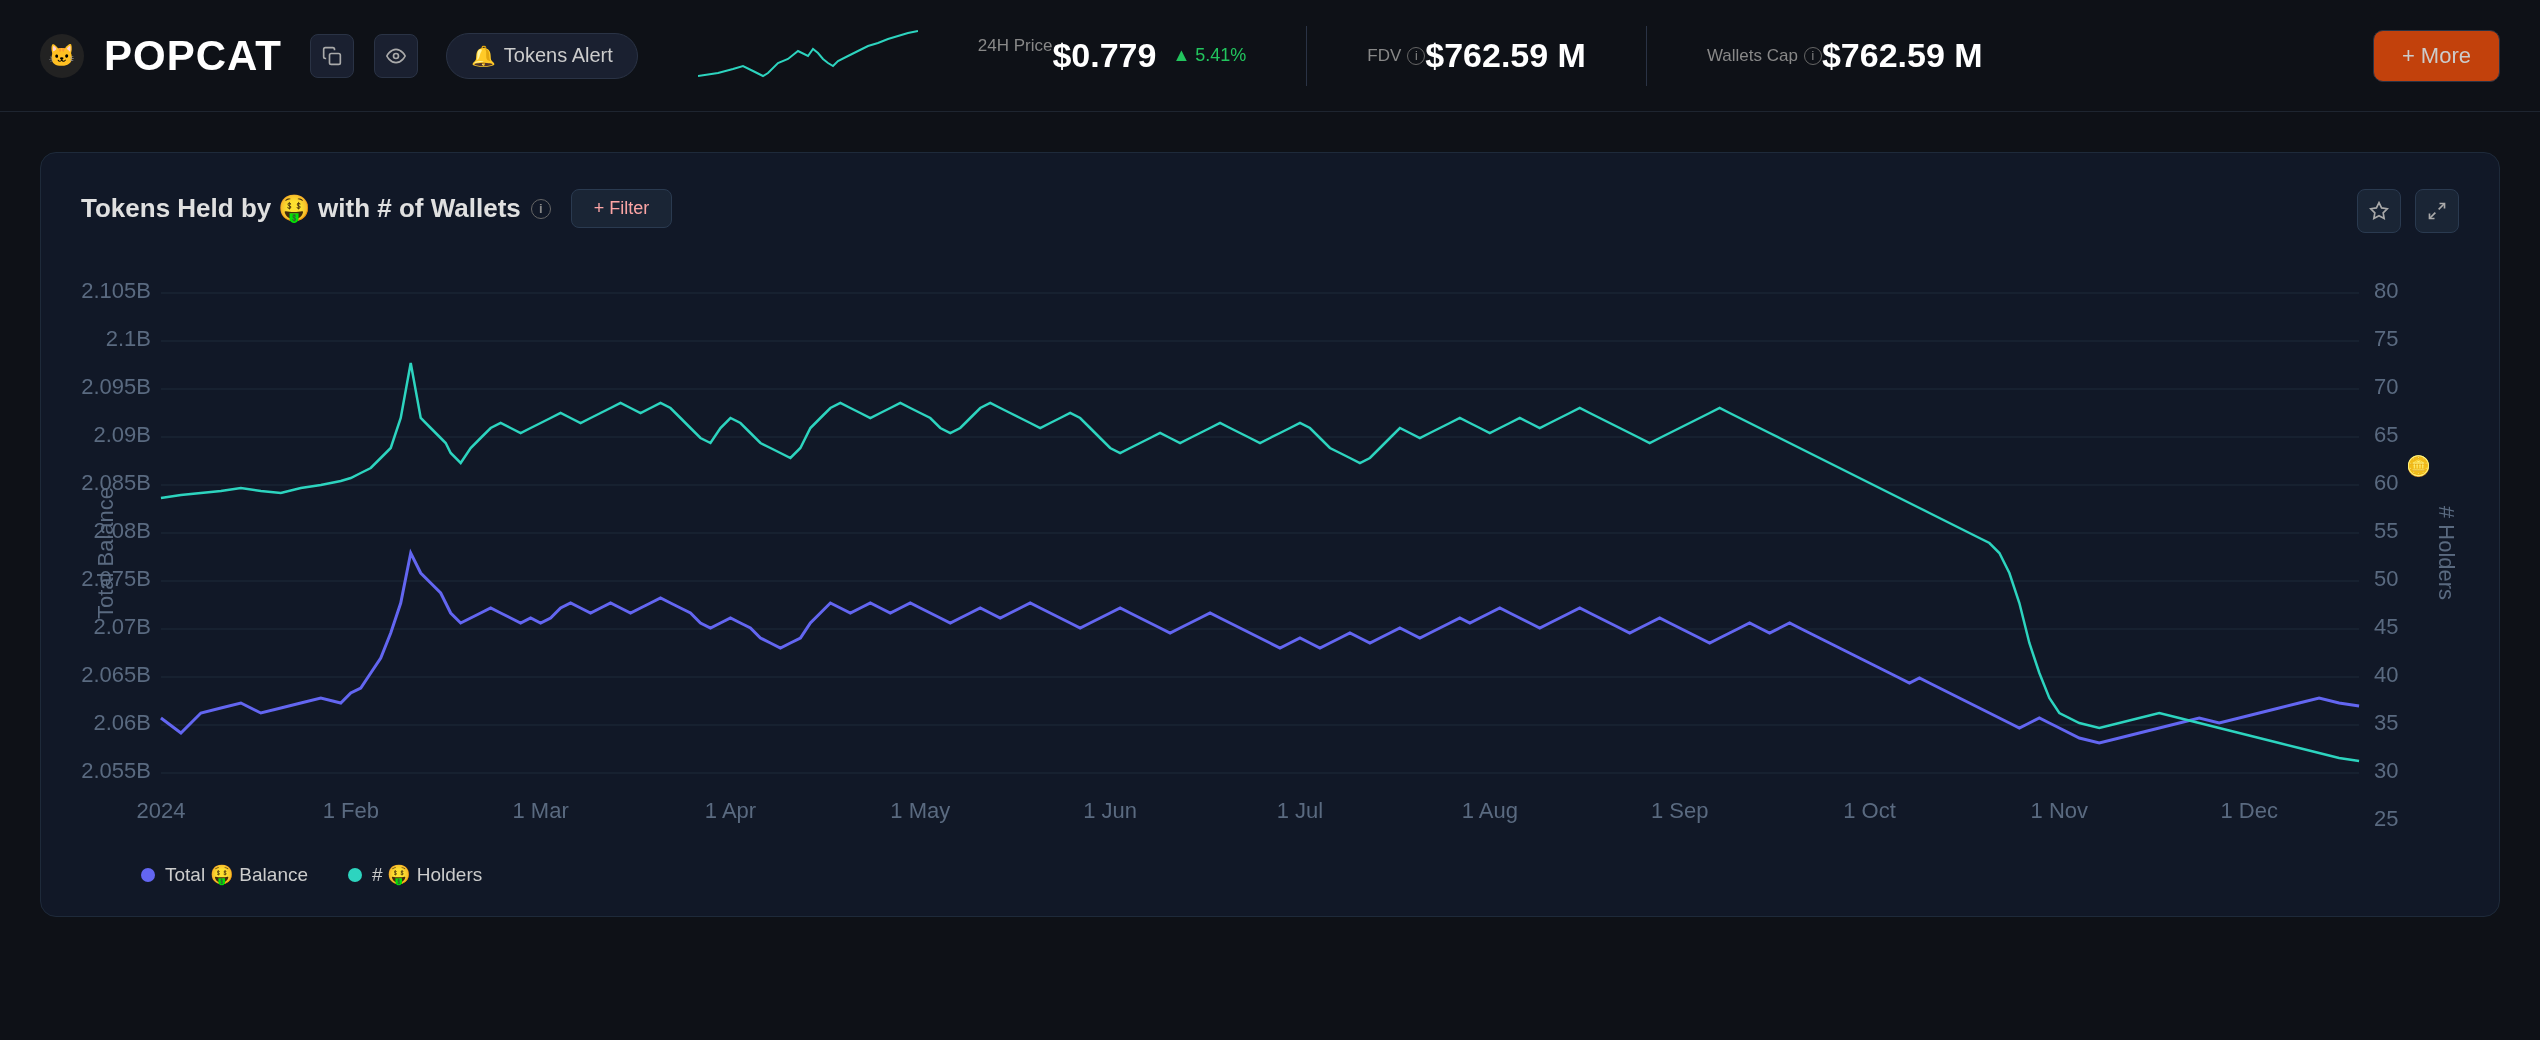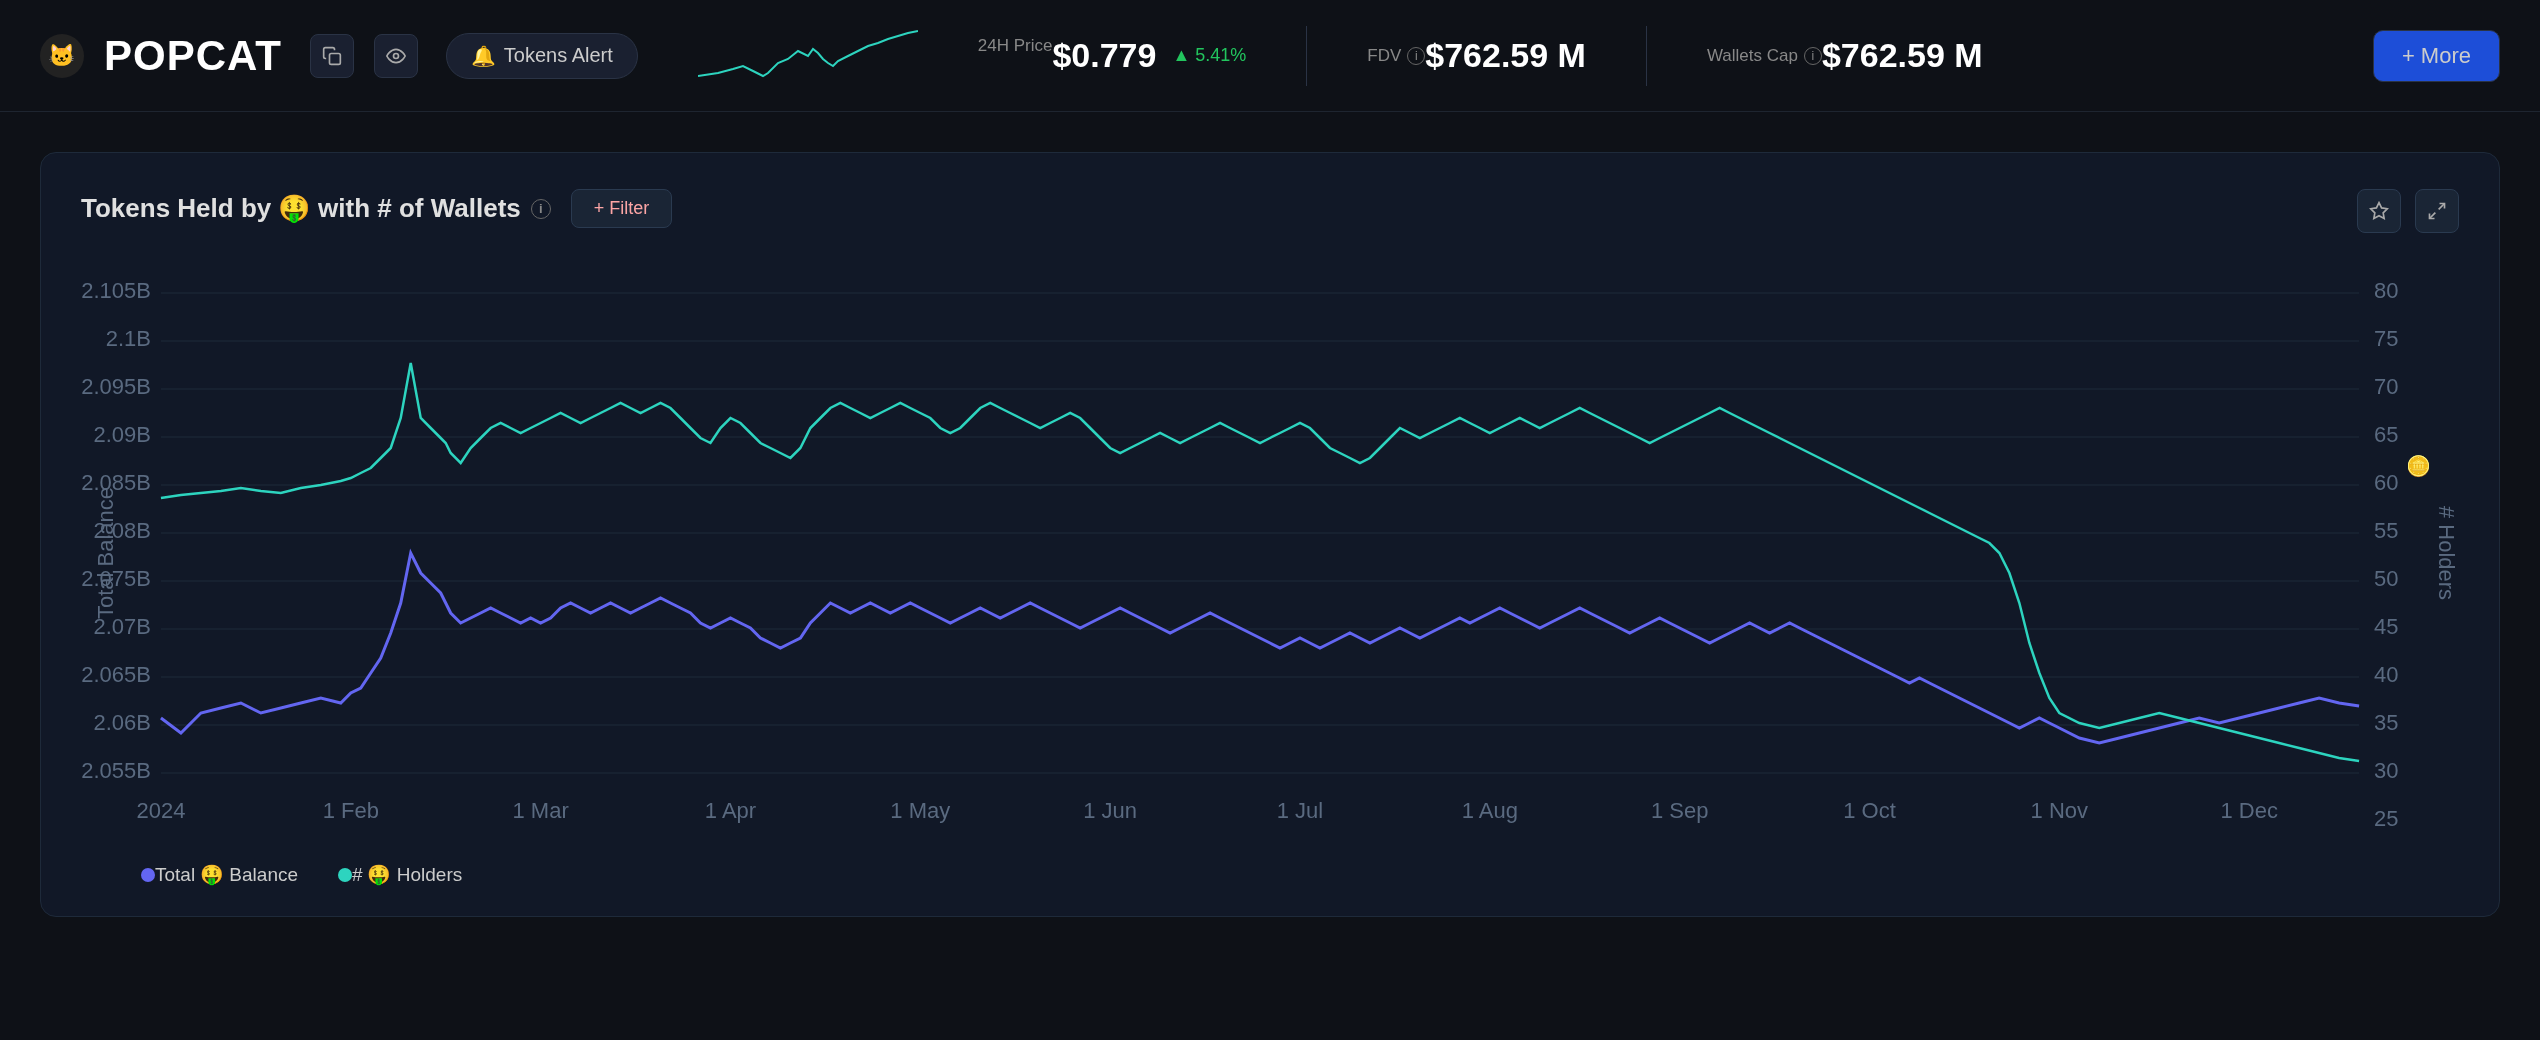--- a/index.html
+++ b/index.html
@@ -76,21 +76,21 @@
       border-radius: 50%;
       border: 1px solid #666;
       display: inline-flex; align-items: center; justify-content: center;
       font-size: 12px; color: #888; cursor: pointer;
     }
     .more-btn {
       margin-left: auto;
       display: flex; align-items: center; gap: 8px;
       padding: 12px 28px;
       border-radius: 10px;
-      background: #1d4ed8;
+      background: #c2410c;
       border: 1px solid #2a3345;
       color: #ccc;
       font-size: 22px;
       cursor: pointer;
     }
 
     
     .main {
       padding: 40px;
     }
@@ -149,21 +149,21 @@
 
     
     .chart-legend {
       display: flex;
       align-items: center;
       gap: 40px;
       margin-top: 20px;
       padding-left: 60px;
     }
     .legend-item {
-      display: flex; align-items: center; gap: 0;
+      display: flex; align-items: center; gap: 10px;
       font-size: 19px; color: #ccc;
     }
     .legend-dot {
       width: 14px; height: 14px;
       border-radius: 50%;
     }
 
     .price-row {
       display: flex;
       align-items: center;

